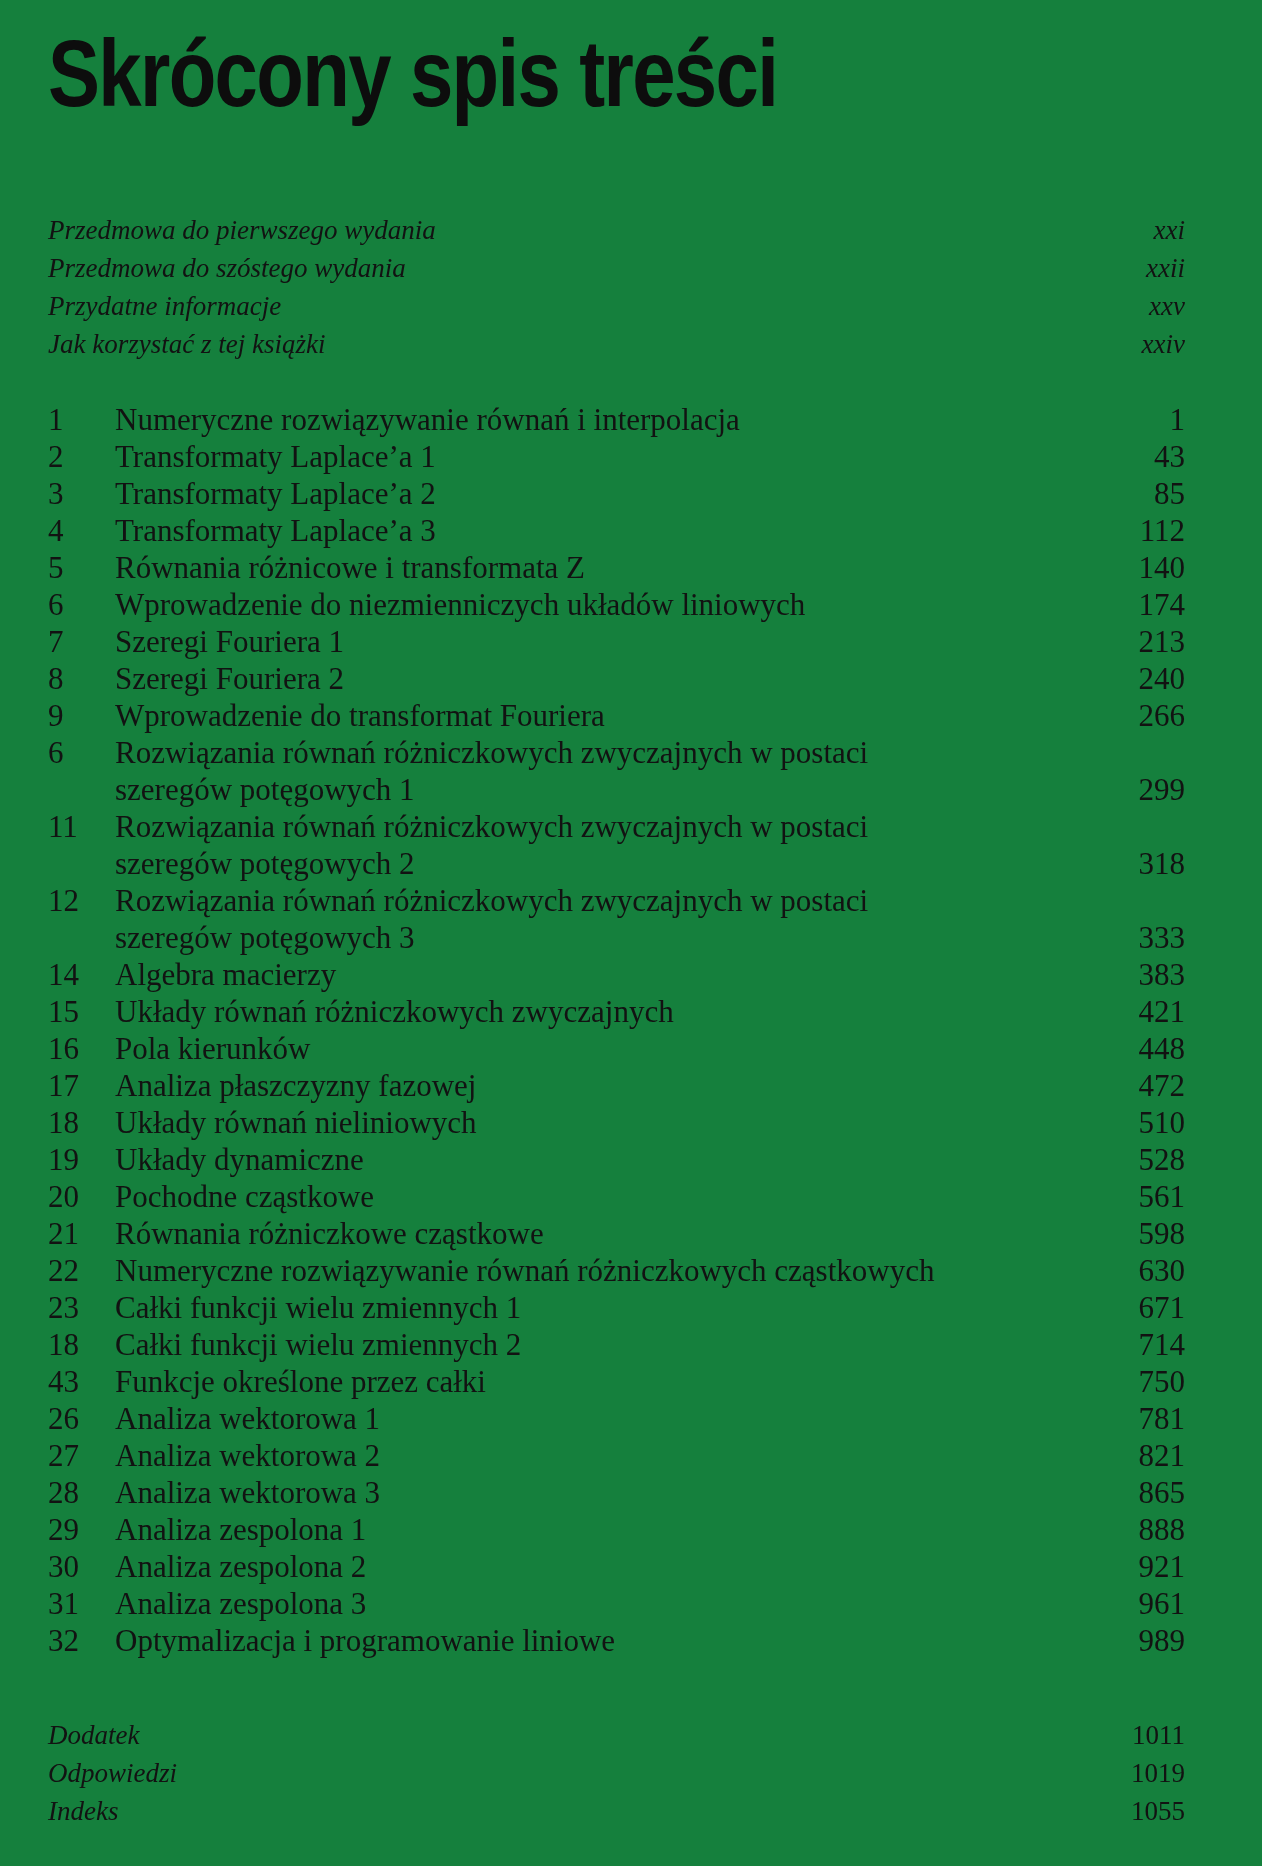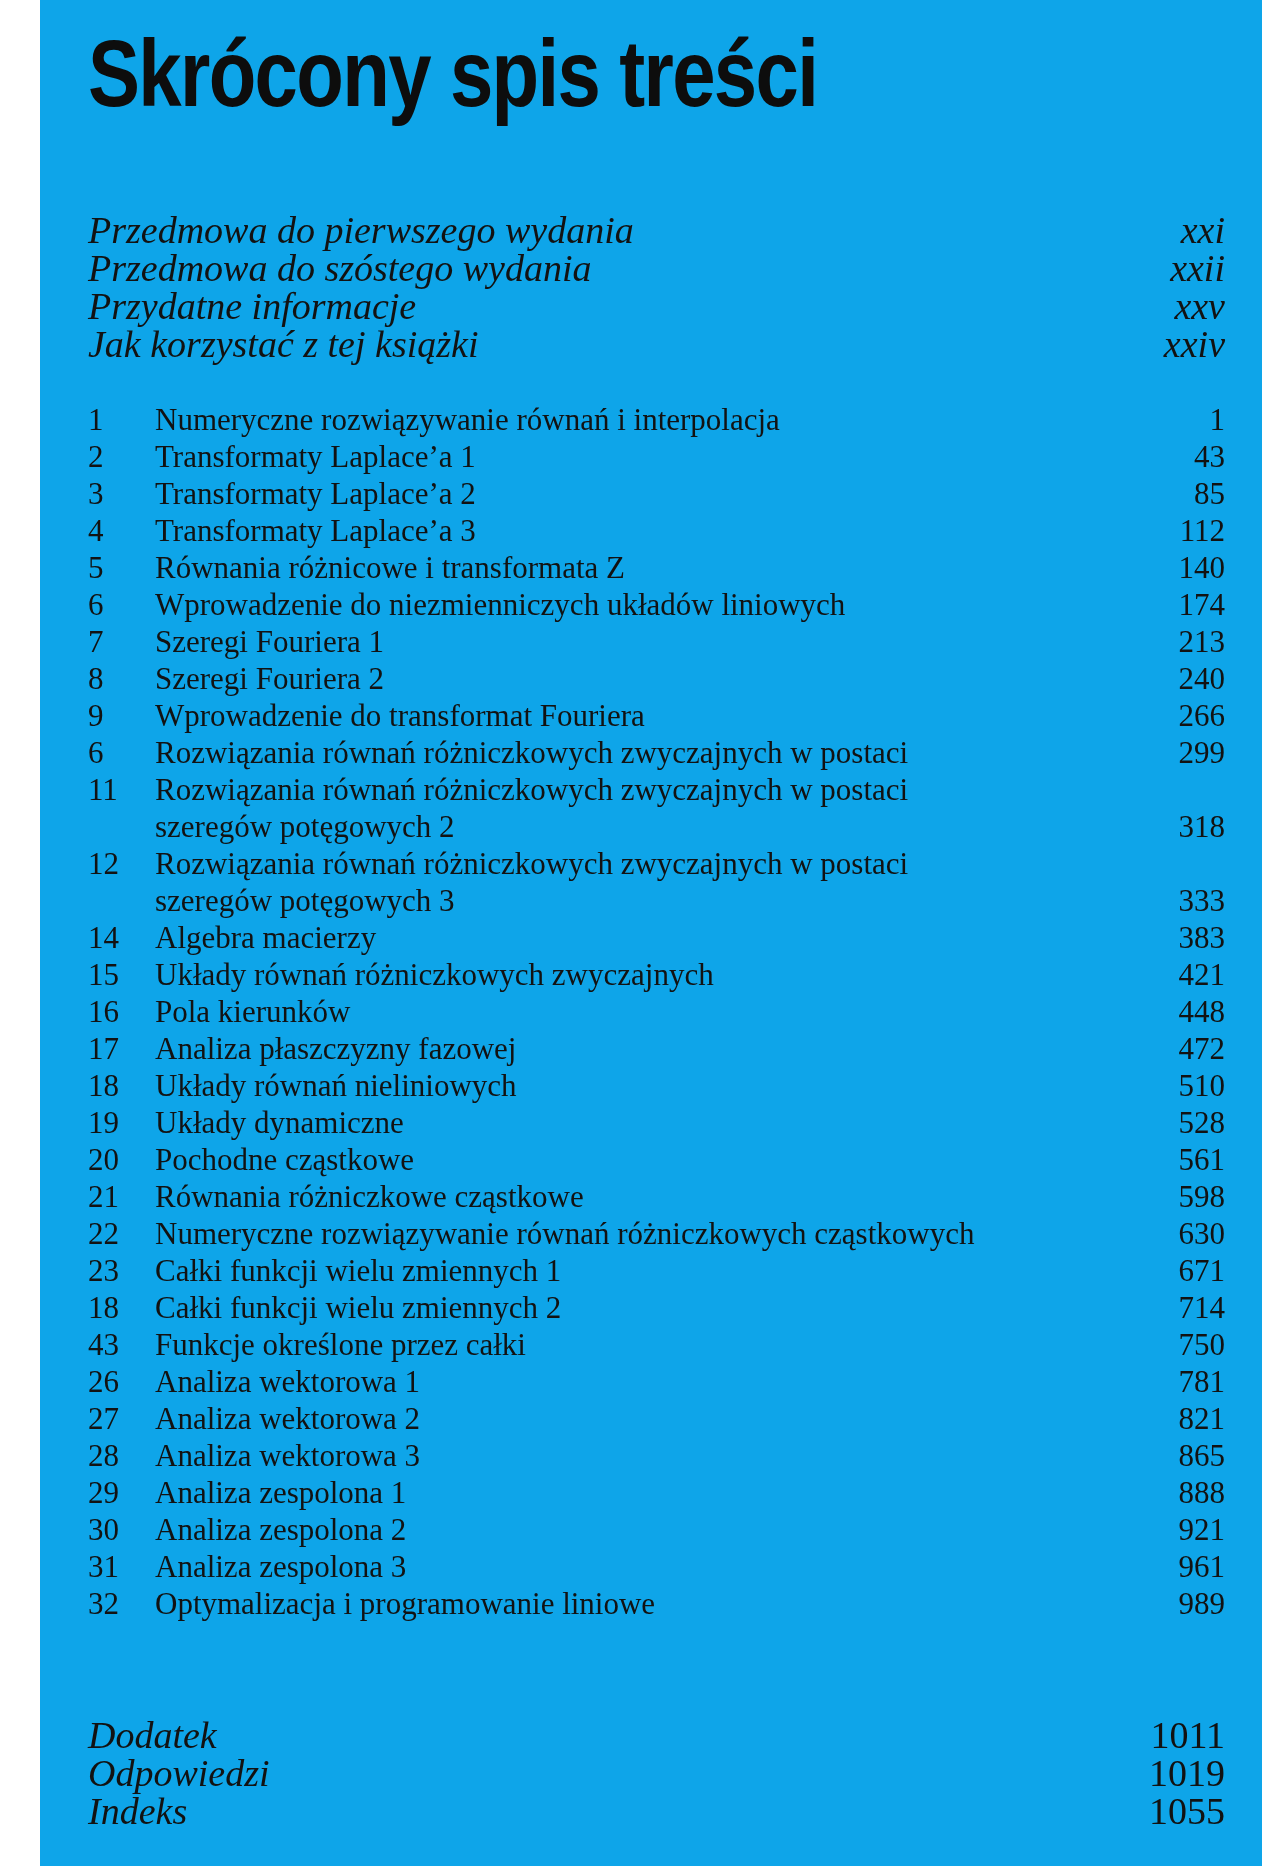--- a/index.html
+++ b/index.html
@@ -8,22 +8,21 @@
     height: 1866px;
     background: #ffffff;
     color: #121212;
     font-family: "Liberation Serif", "DejaVu Serif", serif;
     position: relative;
     overflow: hidden;
   }
   .page {
     position: absolute;
     inset: 0;
-    background: #0ea5e9;
-    margin-left: 40px;
+    background: #15803d;
   }
   
   .title-wrap {
     position: absolute;
     left: 48px;
     top: 26px;
     white-space: nowrap;
   }
   .title-wrap h1 {
     margin: 0;
@@ -46,21 +45,21 @@
     flex: none;
     text-align: right;
     font-style: normal;
     white-space: nowrap;
   }
   
   .fm-list, .bm-list {
     position: absolute;
     left: 48px;
     width: 1137px;
-    font-size: 38px;
+    font-size: 27px;
     line-height: 38px;
     font-style: italic;
   }
   .fm-list { top: 211px; }
   .bm-list { top: 1716px; }
   .fm-list .pg, .bm-list .pg { font-style: italic; }
   .bm-list .pg { font-style: normal; }
   
   .ch-list {
     position: absolute;
@@ -169,20 +168,21 @@
         <span class="ch-num">9</span>
         <span class="ch-title">
           <span class="tline">Wprowadzenie do transformat Fouriera</span>
         </span>
         <span class="pg">266</span>
       </div>
       <div class="row ch-row">
         <span class="ch-num">6</span>
         <span class="ch-title">
           <span class="tline">Rozwiązania równań różniczkowych zwyczajnych w postaci</span>
+          <span class="tline">szeregów potęgowych 1</span>
         </span>
         <span class="pg">299</span>
       </div>
       <div class="row ch-row">
         <span class="ch-num">11</span>
         <span class="ch-title">
           <span class="tline">Rozwiązania równań różniczkowych zwyczajnych w postaci</span>
           <span class="tline">szeregów potęgowych 2</span>
         </span>
         <span class="pg">318</span>

